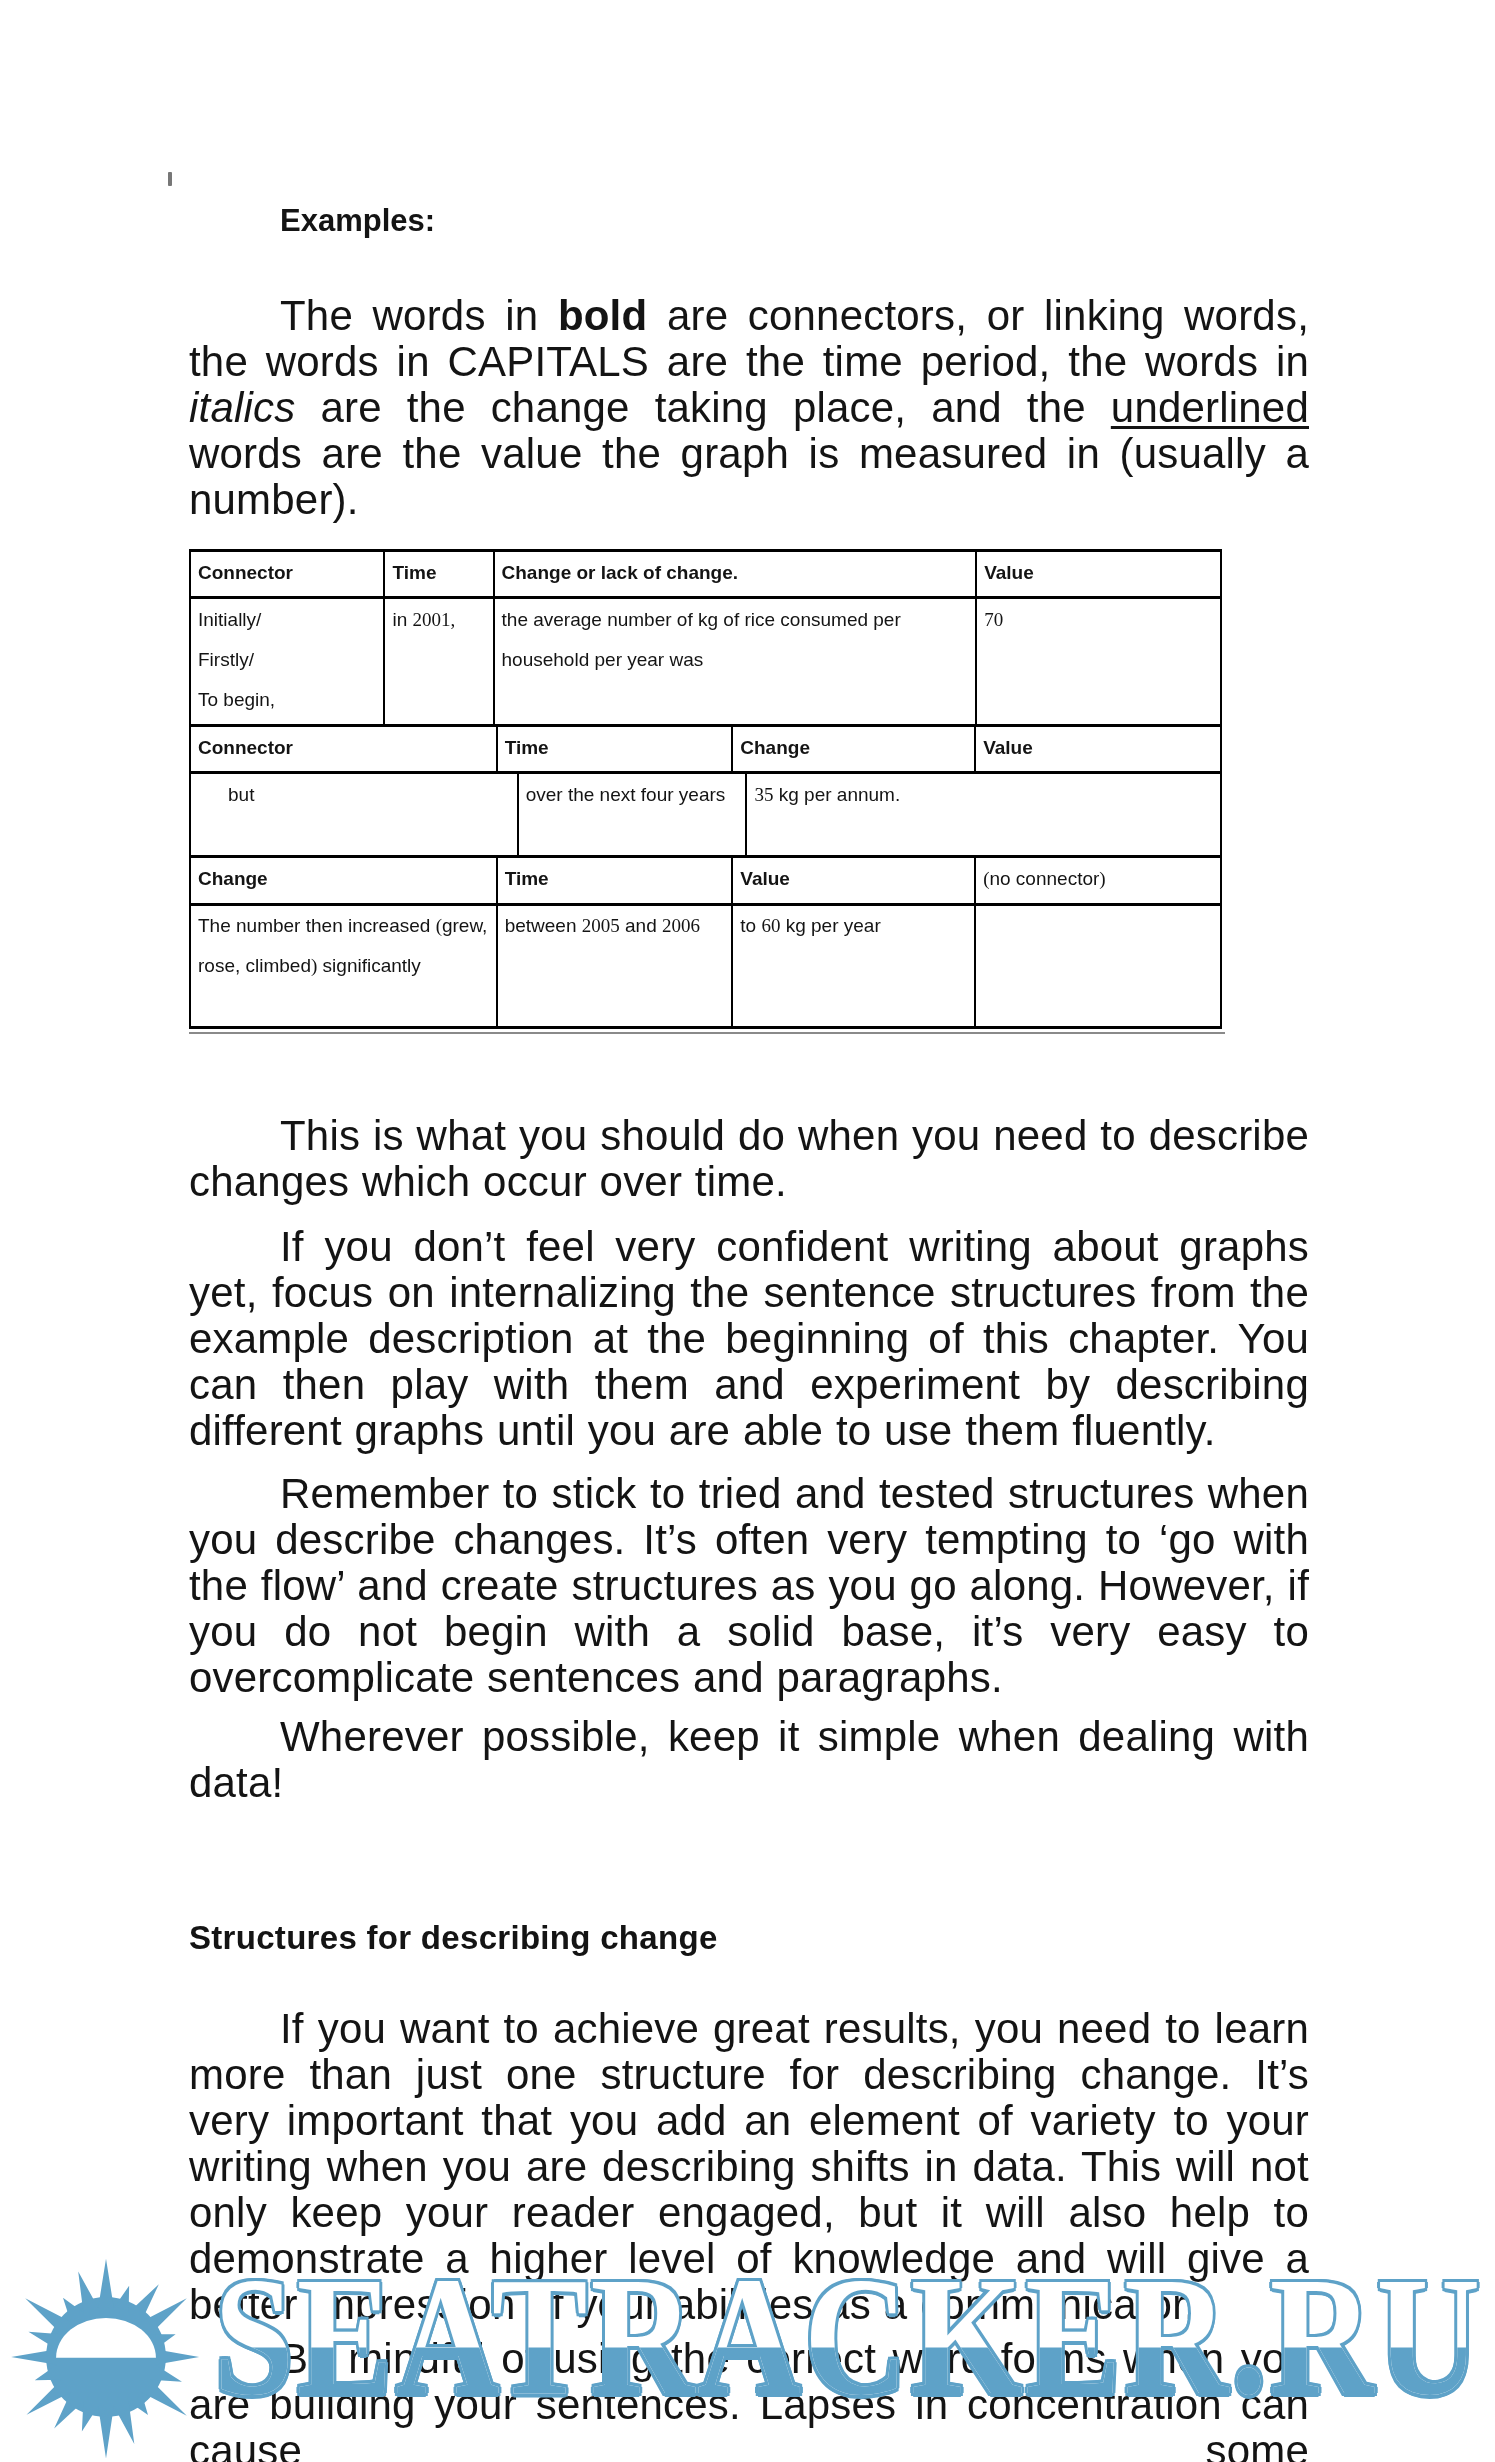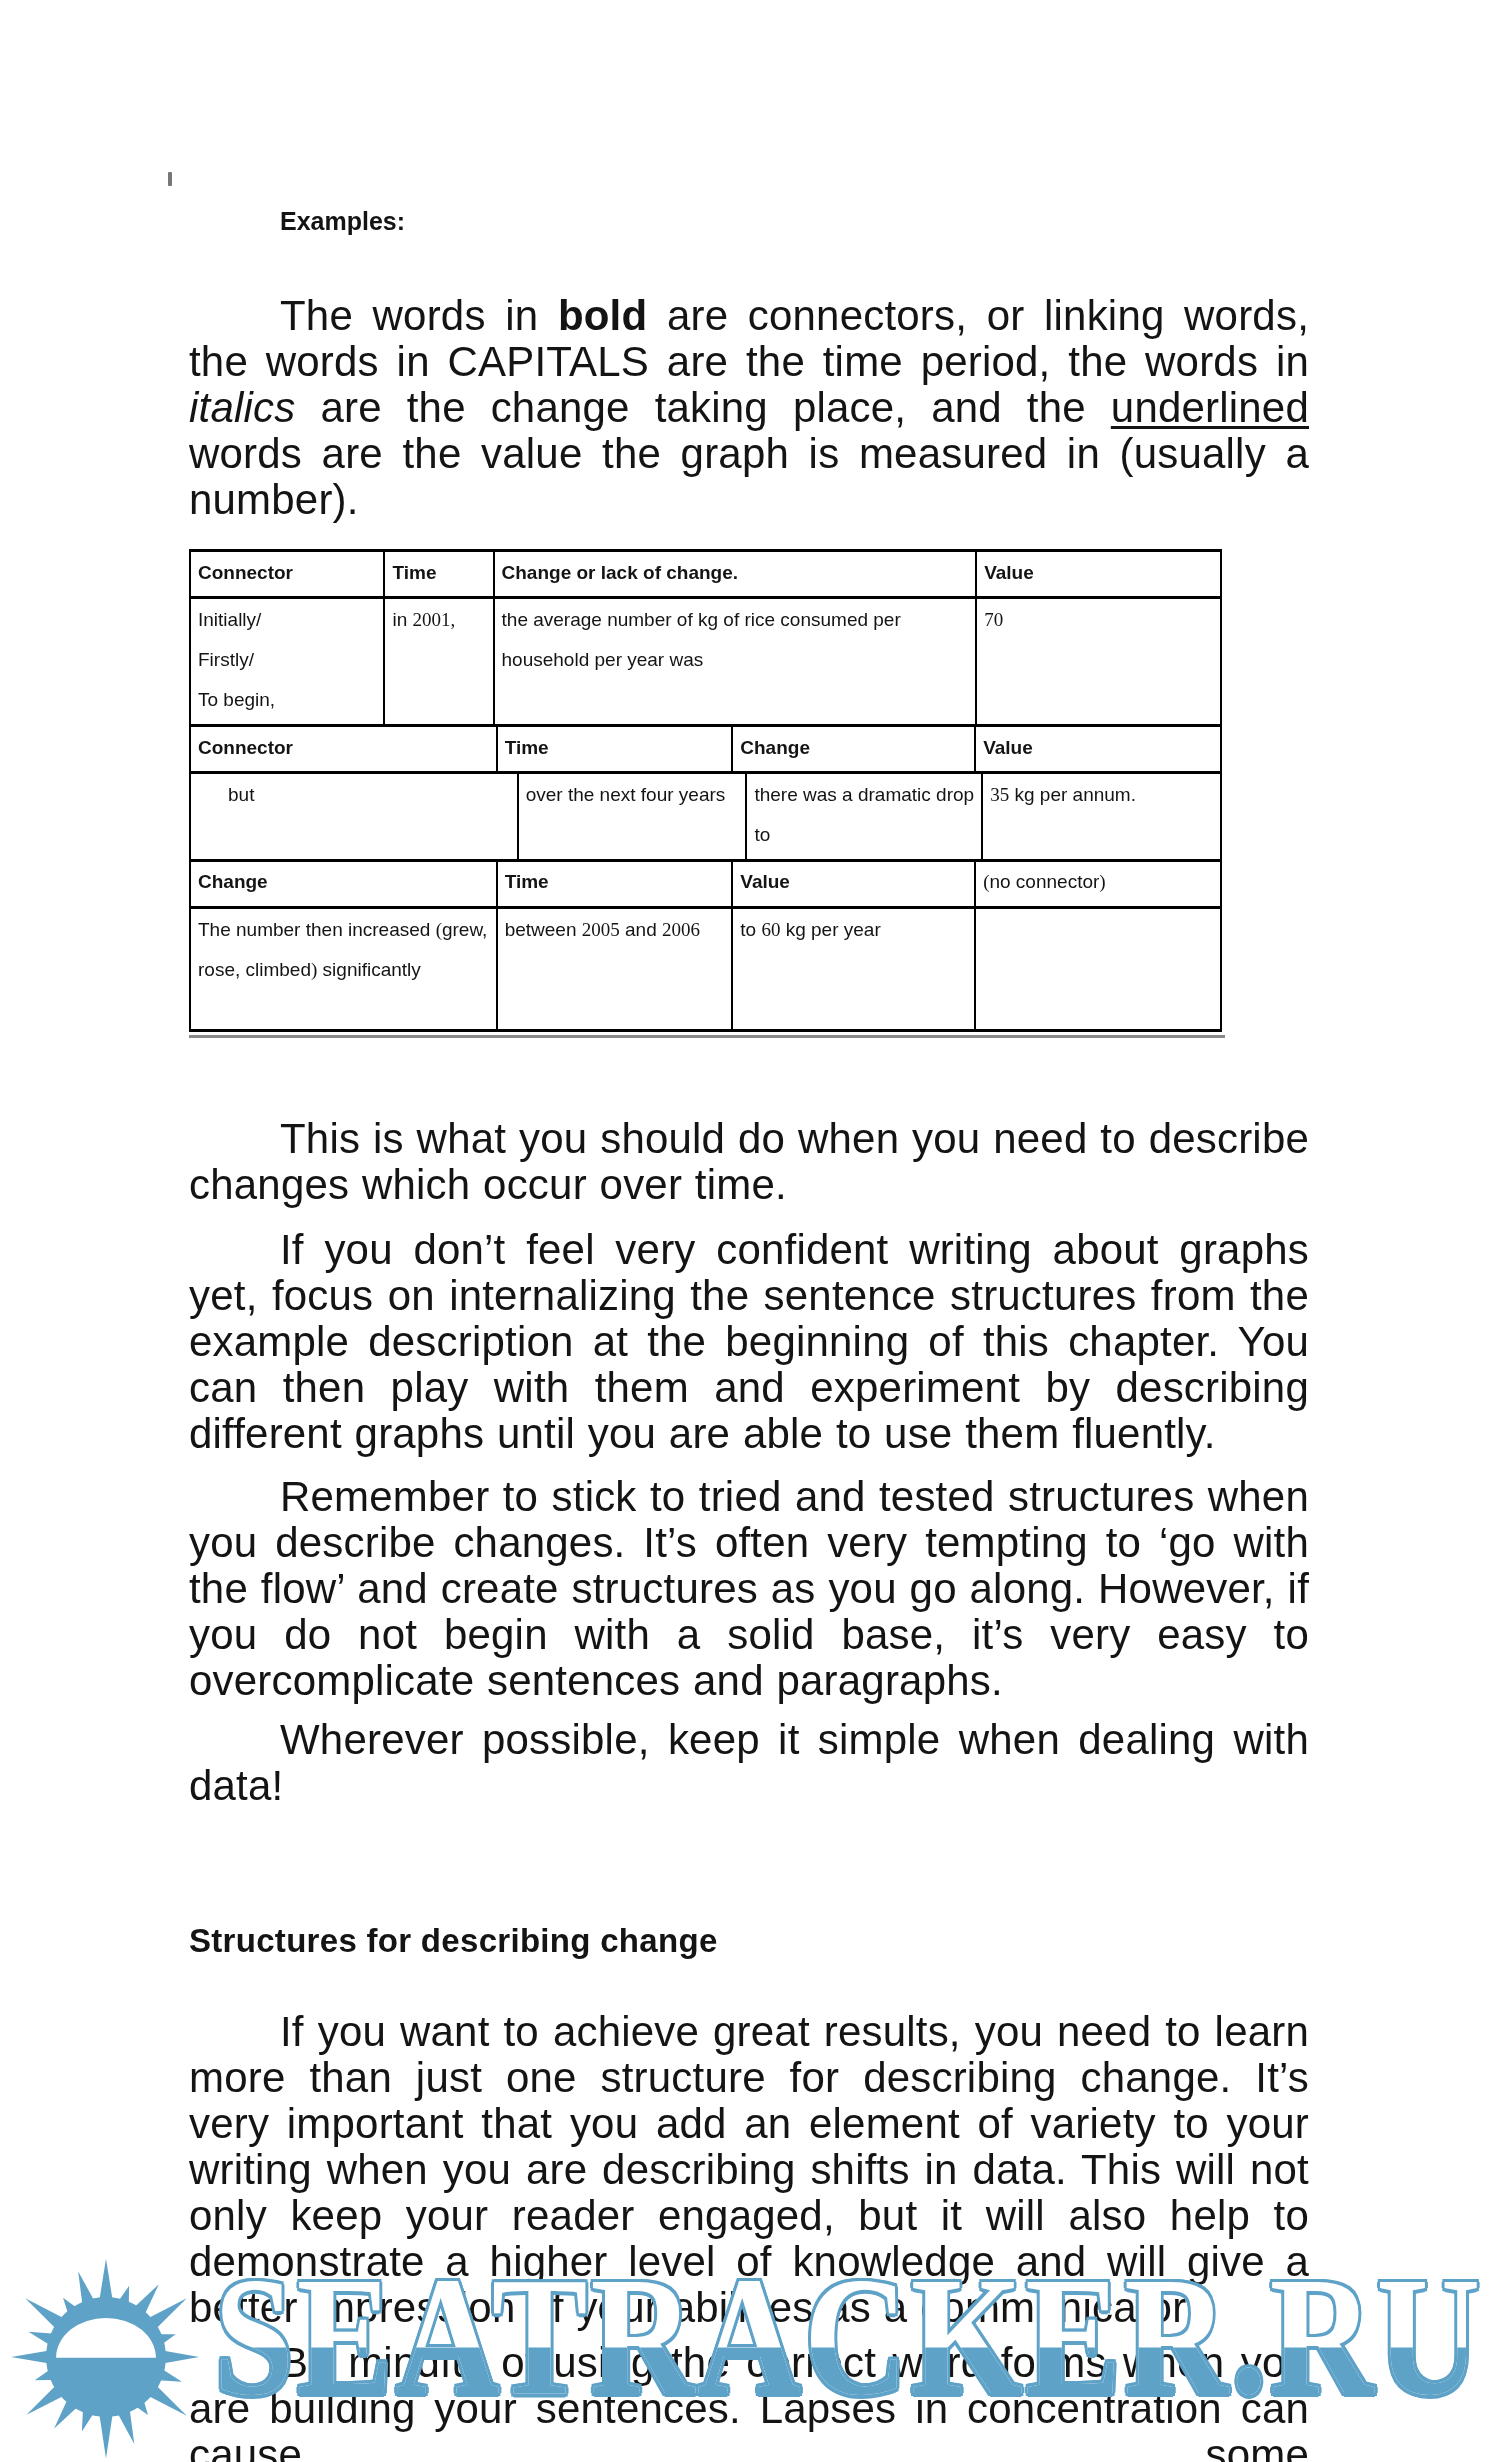--- a/index.html
+++ b/index.html
@@ -18,21 +18,21 @@
     overflow:hidden;
     margin:0 auto;
   }
   .content{padding:0 186px 0 189px;}
   .scan-artifact{
     position:absolute;left:168px;top:172px;width:3.5px;height:14px;
     background:#4a4a4a;opacity:.75;border-radius:0.9px;
   }
   .examples-heading{
     margin:198px 0 0 91px;
-    font-size:25px;line-height:46px;font-weight:bold;
+    font-size:31px;line-height:46px;font-weight:bold;
   }
   .para{
     font-size:42px;line-height:46px;
     text-align:justify;text-align-last:left;
     text-indent:91px;
     margin:0;
     letter-spacing:0.2px;
     word-spacing:0.9px;
   }
   .para.cut{text-align-last:justify;}
@@ -129,21 +129,20 @@
         </div>
         <div class="trow thead" style="grid-template-columns: 29.8% 22.9% 23.6% 23.7%; min-height: 37px;">
           <div class="tcell"><span>Connector</span></div>
           <div class="tcell"><span>Time</span></div>
           <div class="tcell"><span>Change</span></div>
           <div class="tcell"><span>Value</span></div>
         </div>
         <div class="trow" style="grid-template-columns: 29.8% 22.9% 23.6% 23.7%; min-height: 81px; padding-left: 30px;">
           <div class="tcell"><span>but</span></div>
           <div class="tcell"><span>over the next four years</span></div>
-          <div class="tcell"><span> there was a dramatic drop to</span></div>
           <div class="tcell"><span class="seg-serif">35</span><span> kg per annum.</span></div>
         </div>
         <div class="trow thead" style="grid-template-columns: 29.8% 22.9% 23.6% 23.7%; min-height: 39px;">
           <div class="tcell"><span>Change</span></div>
           <div class="tcell"><span>Time</span></div>
           <div class="tcell"><span>Value</span></div>
           <div class="tcell"><span class="seg-serif seg-r">(</span><span class="seg-r">no connector</span><span class="seg-serif seg-r">)</span></div>
         </div>
         <div class="trow" style="grid-template-columns: 29.8% 22.9% 23.6% 23.7%; min-height: 120px;">
           <div class="tcell"><span> The number then increased </span><span class="seg-serif">(</span><span>grew, rose, climbed</span><span class="seg-serif">)</span><span> significantly</span></div>

